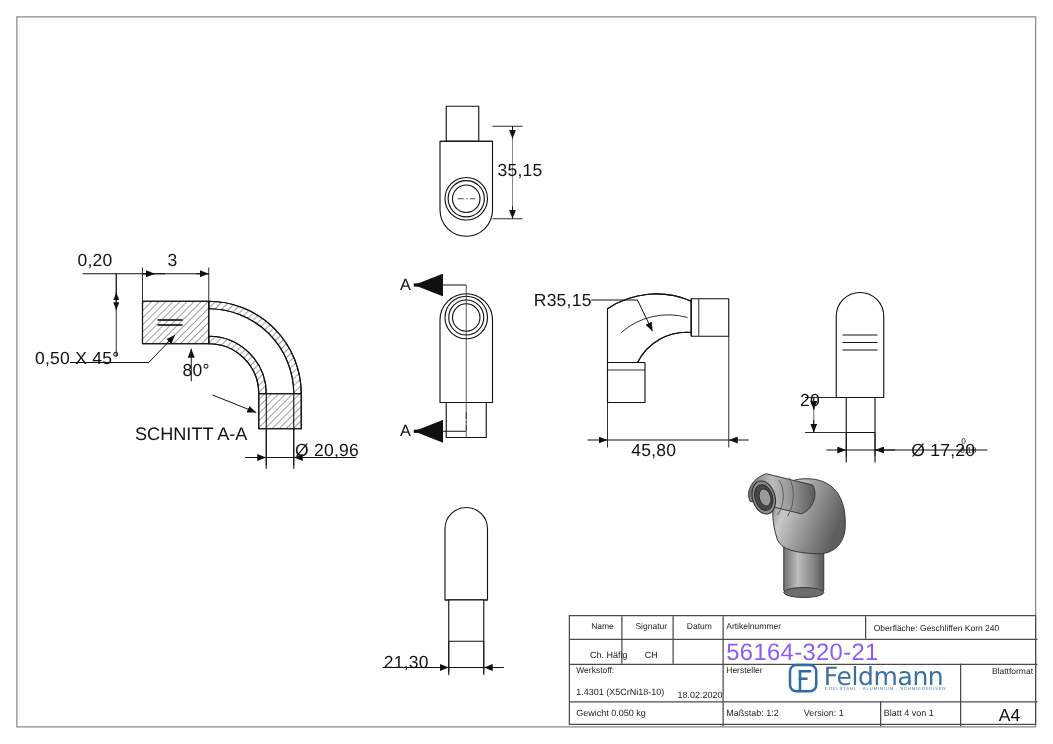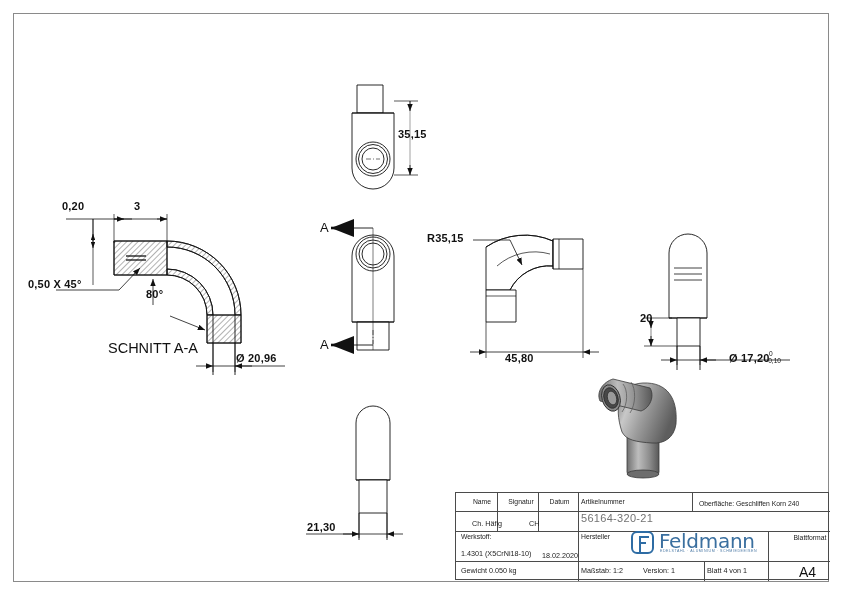--- a/index.html
+++ b/index.html
@@ -9,35 +9,35 @@
   .sheet{position:absolute;left:0;top:0;width:842px;height:595px;background:#fff;}
 
   
   .frame{position:absolute;left:13px;top:13px;width:816px;height:569px;
          border:1.2px solid #8a8a8a;box-sizing:border-box;}
 
   svg.vec{position:absolute;left:0;top:0;width:842px;height:595px;
           overflow:visible;pointer-events:none;}
 
   .lbl{position:absolute;white-space:nowrap;color:#111;}
-  .dim{font-size:11px;letter-spacing:.2px;font-weight:bold;}
+  .dim{font-size:14px;letter-spacing:.2px;}
   .secname{font-size:14.5px;}
   .arrowlbl{font-size:13px;}
 
   
   .tb{position:absolute;left:455px;top:492px;width:374px;height:88px;
       box-sizing:border-box;border:1px solid #4b4b4b;background:#fff;}
   .tb .vline,.tb .hline{position:absolute;background:#4b4b4b;}
   .tb .vline{width:1px;}
   .tb .hline{height:1px;left:0;width:374px;}
 
   .tcell{position:absolute;font-size:6.8px;color:#222;white-space:nowrap;}
   .tcell.c{text-align:center;}
   .tval{position:absolute;font-size:7.2px;color:#222;white-space:nowrap;}
-  .artno{position:absolute;font-size:11px;color:#737373;white-space:nowrap;letter-spacing:.3px;}
+  .artno{position:absolute;font-size:19px;color:#8b5cf6;white-space:nowrap;letter-spacing:.3px;}
   .fmt{position:absolute;font-size:14px;color:#111;margin-top:15px;}
 
   
   .logo{position:absolute;left:631px;top:530px;width:115px;height:28px;}
   .logo .mark{position:absolute;left:0;top:1px;width:23px;height:23px;
        border:2.6px solid #2e6ca4;border-radius:6px;box-sizing:border-box;}
   .logo .mark:after{content:"";position:absolute;left:6px;top:3px;width:8px;height:14px;
        border-left:2.6px solid #2e6ca4;border-top:2.6px solid #2e6ca4;}
   .logo .mark:before{content:"";position:absolute;left:6px;top:8.5px;width:7px;height:0;
        border-top:2.4px solid #2e6ca4;}
@@ -285,21 +285,21 @@
     <div class="vline" style="left:248px;top:68px;height:20px;"></div>
   </div>
 
   <div class="tcell c" style="left:466px;top:498px;width:32px;">Name</div>
   <div class="tcell c" style="left:503px;top:498px;width:36px;">Signatur</div>
   <div class="tcell c" style="left:543px;top:498px;width:33px;">Datum</div>
   <div class="tcell" style="left:581px;top:498px;">Artikelnummer</div>
   <div class="tcell" style="left:699px;top:500px;">Oberfläche:  Geschliffen Korn 240</div>
 
   <div class="tval c" style="left:462px;top:519px;width:40px;text-align:right;">Ch. Häfig</div>
-  <div class="tval c" style="left:529px;top:519px;width:40px;">CH</div>
+  <div class="tval c" style="left:501px;top:519px;width:40px;text-align:center;">CH</div>
   <div class="tval c" style="left:540px;top:519px;width:40px;text-align:center;margin-top:32px;">18.02.2020</div>
   <div class="artno" style="left:581px;top:512px;">56164-320-21</div>
 
   <div class="tcell" style="left:461px;top:533px;">Werkstoff:</div>
   <div class="tval" style="left:461px;top:549px;">1.4301 (X5CrNi18-10)</div>
   <div class="tcell" style="left:581px;top:533px;">Hersteller</div>
   <div class="tcell c" style="left:790px;top:534px;width:40px;text-align:center;">Blattformat</div>
   <div class="fmt" style="left:799px;top:549px;">A4</div>
 
   <div class="logo">

